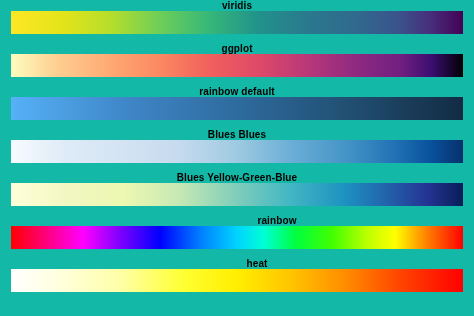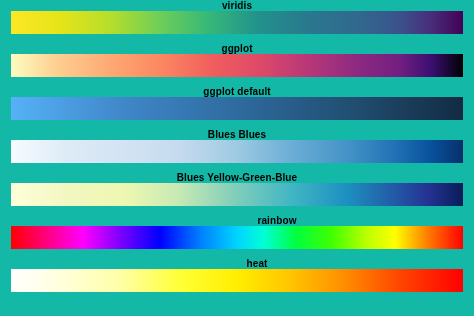--- a/index.html
+++ b/index.html
@@ -70,21 +70,21 @@
     <div class="palette-label">viridis</div>
     <div class="palette-bar" style="background: linear-gradient(to right, rgb(253, 231, 37) 0%, rgb(229, 228, 25) 11%, rgb(181, 222, 43) 22%, rgb(110, 206, 88) 33%, rgb(53, 183, 121) 44%, rgb(33, 145, 140) 55%, rgb(42, 120, 142) 66%, rgb(49, 104, 142) 77%, rgb(59, 82, 139) 86%, rgb(71, 45, 123) 93%, rgb(68, 1, 84) 100%);"></div>
   </div>
 
   <div class="palette-row row-1">
     <div class="palette-label">ggplot</div>
     <div class="palette-bar" style="background: linear-gradient(to right, rgb(252, 253, 191) 0%, rgb(254, 207, 146) 10%, rgb(254, 169, 115) 22%, rgb(251, 136, 97) 33%, rgb(241, 96, 93) 44%, rgb(222, 73, 104) 55%, rgb(183, 55, 121) 66%, rgb(140, 41, 129) 77%, rgb(114, 31, 129) 86%, rgb(59, 15, 112) 93%, rgb(0, 0, 4) 100%);"></div>
   </div>
 
   <div class="palette-row row-2">
-    <div class="palette-label">ggplot default</div>
+    <div class="palette-label">rainbow default</div>
     <div class="palette-bar" style="background: linear-gradient(to right, rgb(86, 177, 247) 0%, rgb(63, 135, 201) 25%, rgb(46, 107, 158) 50%, rgb(33, 79, 114) 75%, rgb(19, 43, 67) 100%);"></div>
   </div>
 
   <div class="palette-row row-3">
     <div class="palette-label">Blues Blues</div>
     <div class="palette-bar" style="background: linear-gradient(to right, rgb(247, 251, 255) 0%, rgb(222, 235, 247) 12%, rgb(211, 227, 243) 25%, rgb(198, 219, 239) 37%, rgb(158, 202, 225) 50%, rgb(107, 174, 214) 62%, rgb(66, 146, 198) 75%, rgb(33, 113, 181) 85%, rgb(8, 81, 156) 93%, rgb(8, 48, 107) 100%);"></div>
   </div>
 
   <div class="palette-row row-4">
     <div class="palette-label">Blues Yellow-Green-Blue</div>

